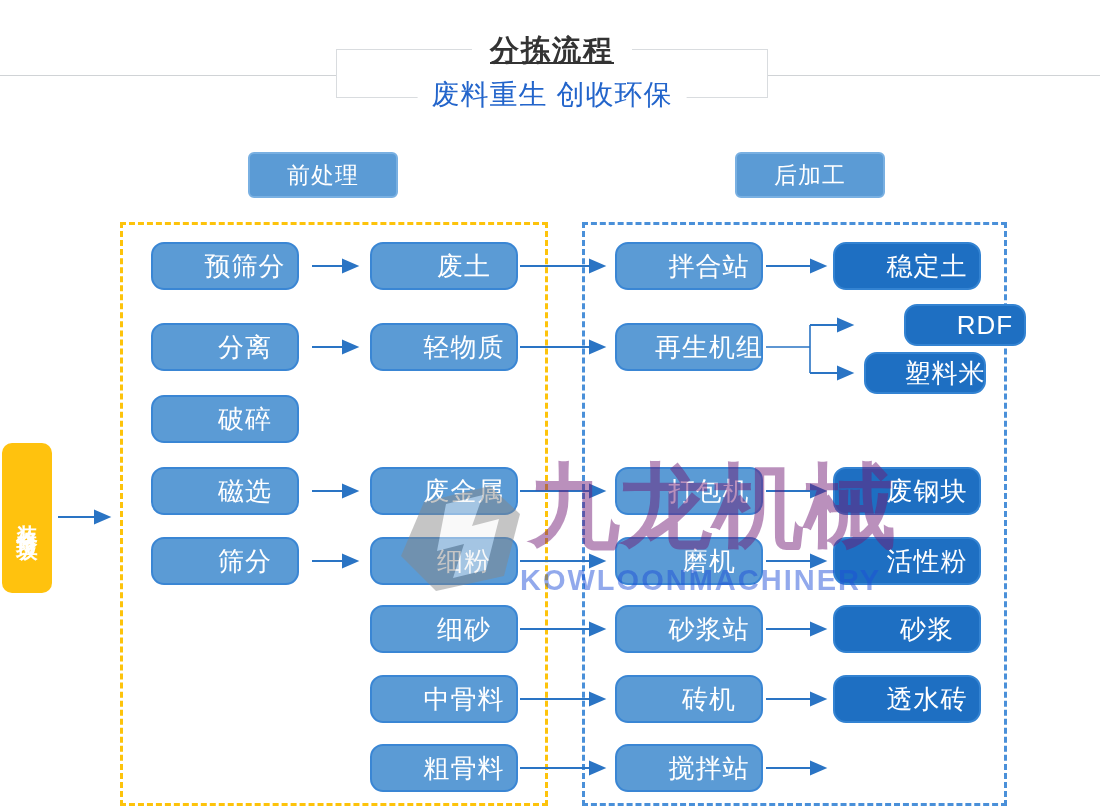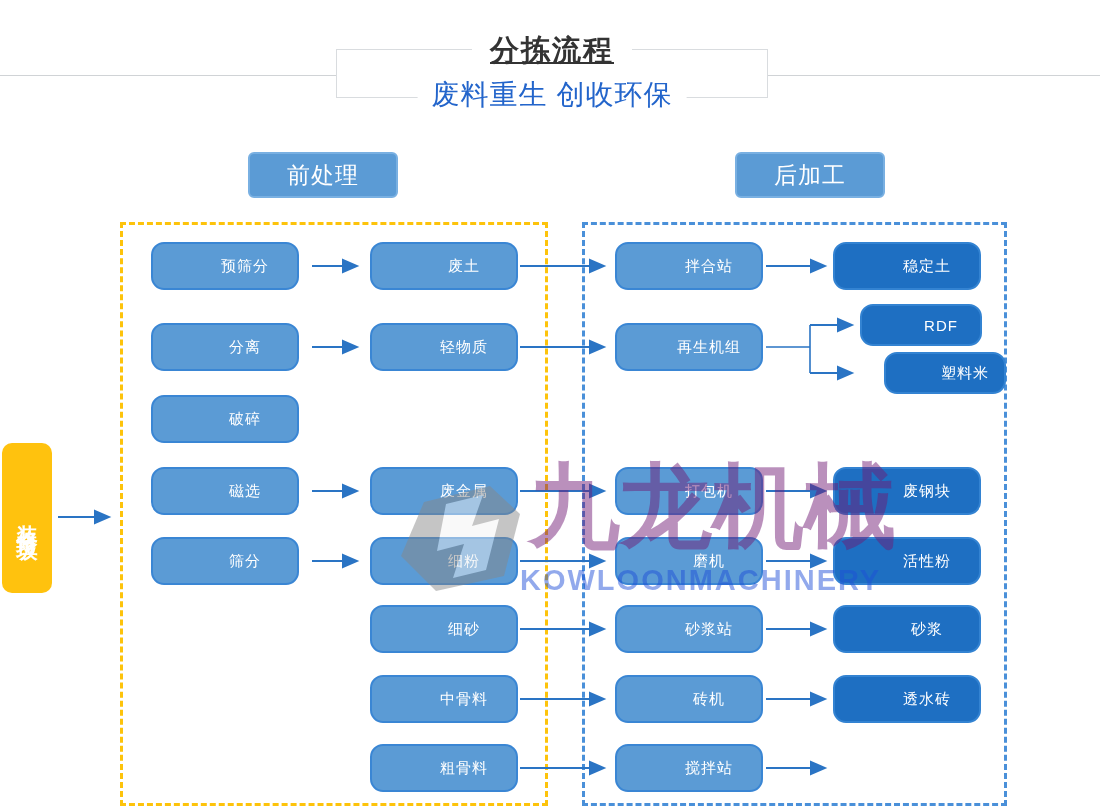--- a/index.html
+++ b/index.html
@@ -20,24 +20,24 @@
   
   .zone{position:absolute;box-sizing:border-box;z-index:1;}
   .zone.yellow{left:120px;top:222px;width:428px;height:584px;border:3px dashed #fdc30b;}
   .zone.blue{left:582px;top:222px;width:425px;height:584px;border:3px dashed #4a90d9;}
   
   .source{position:absolute;left:2px;top:443px;width:50px;height:150px;background:#ffc20e;border-radius:10px;
     color:#fff;font-size:21px;font-weight:bold;writing-mode:vertical-lr;text-orientation:upright;
     display:flex;align-items:center;justify-content:center;letter-spacing:5px;z-index:2;}
   
   .node{position:absolute;width:148px;height:48px;background:#5B9BD5;border:2px solid #3a86d4;border-radius:13px;
-    box-sizing:border-box;color:#fff;font-size:15px;display:flex;align-items:center;justify-content:center;
+    box-sizing:border-box;color:#fff;font-size:26px;display:flex;align-items:center;justify-content:center;
     z-index:2;white-space:nowrap;letter-spacing:1px;padding-left:40px;}
   .node.dark{background:#1e6fc2;border-color:#3383d2;}
-  .node.small{width:122px;height:42px;}
+  .node.small{width:122px;height:42px;margin-left:44px;}
   
   #arrows{position:absolute;left:0;top:0;z-index:3;pointer-events:none;}
   
   .watermark{position:absolute;left:388px;top:460px;width:540px;height:145px;z-index:6;opacity:0.48;pointer-events:none;}
   .wm-cn{position:absolute;left:140px;top:-4px;font-size:92px;line-height:100px;font-weight:bold;color:#701a75;white-space:nowrap;letter-spacing:0px;}
   .wm-en{position:absolute;left:132px;top:104px;font-size:29px;font-weight:bold;color:#1d4ed8;letter-spacing:2px;white-space:nowrap;}
   .wm-logo{position:absolute;left:6px;top:24px;}
 </style>
 </head>
 <body>
@@ -75,21 +75,21 @@
   <div class="node" style="left:615px;top:242px">拌合站</div>
   <div class="node" style="left:615px;top:323px">再生机组</div>
   <div class="node" style="left:615px;top:467px">打包机</div>
   <div class="node" style="left:615px;top:537px">磨机</div>
   <div class="node" style="left:615px;top:605px">砂浆站</div>
   <div class="node" style="left:615px;top:675px">砖机</div>
   <div class="node" style="left:615px;top:744px">搅拌站</div>
 
   <div class="node dark" style="left:833px;top:242px">稳定土</div>
   <div class="node dark small" style="left:860px;top:304px">RDF</div>
-  <div class="node dark small" style="left:884px;top:352px">塑料米</div>
+  <div class="node dark small" style="left:820px;top:352px">塑料米</div>
   <div class="node dark" style="left:833px;top:467px">废钢块</div>
   <div class="node dark" style="left:833px;top:537px">活性粉</div>
   <div class="node dark" style="left:833px;top:605px">砂浆</div>
   <div class="node dark" style="left:833px;top:675px">透水砖</div>
 
   <svg id="arrows" width="1100" height="812">
     <defs>
       <marker id="ah" markerWidth="9" markerHeight="8" refX="6.5" refY="3.5" orient="auto">
         <path d="M0,0 L8,3.5 L0,7 Z" fill="#2a74c4"></path>
       </marker>

